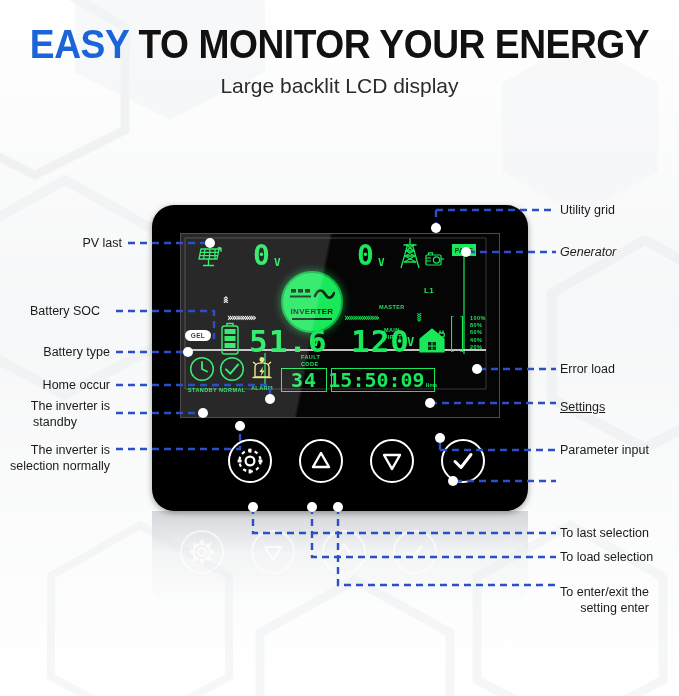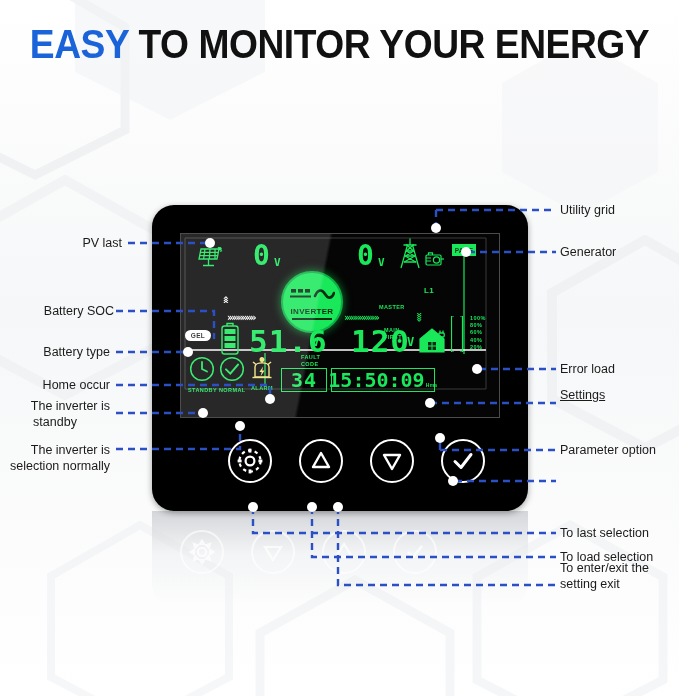--- a/index.html
+++ b/index.html
@@ -60,21 +60,21 @@
          border:2.4px solid #fff; display:flex; align-items:center; justify-content:center; }
 
   
   .ghostrow { position:absolute; left:180px; top:530px; width:320px; height:60px; z-index:2; }
   .ghost { position:absolute; top:0; width:44px; height:44px; border-radius:50%;
            border:2px solid rgba(255,255,255,.85); display:flex; align-items:center; justify-content:center;
            opacity:.75; }
 
   
   .lbl { position:absolute; font-size:12.5px; color:#1b1b1b; white-space:nowrap; z-index:8; line-height:15px; }
-  .lbl.r { text-align:left; }
+  .lbl.r { text-align:right; }
   .lbl.l { text-align:right; }
   svg.leaders { position:absolute; inset:0; width:679px; height:696px; z-index:7; pointer-events:none; }
   .dash { stroke:#2b4fc4; stroke-width:2.4; stroke-dasharray:7 5; fill:none; }
   .dot { fill:#ffffff; stroke:none; }
 </style>
 </head>
 <body>
 
 <div class="page">
 
@@ -117,20 +117,21 @@
     <div class="hex" style="left:495px;top:35px;">
       <svg width="170" height="185">
           <polygon points="85,4 163,48 163,137 85,180 7,137 7,48" fill="#f4f5f7" stroke="none"></polygon>
         </svg>
     </div>
   </div>
 
   <div style="position:absolute;left:0;top:152px;width:679px;height:30px;background:linear-gradient(180deg,rgba(255,255,255,0),rgba(0,0,0,0));"></div>
 
   <div class="headline"><span class="blue">EASY</span><span> TO MONITOR YOUR ENERGY</span></div>
+  <div class="subline">Large backlit LCD display</div>
 
   <div class="device-reflection"></div>
 
   <div class="ghostrow">
     <div class="ghost" style="left:0px;">
       <svg width="26" height="26" viewBox="0 0 26 26">
         <g fill="none" stroke="#ffffff" stroke-width="2.2">
           <circle cx="13" cy="13" r="4.2"></circle>
           <path d="M13 1.8 L15 5 L11 5 Z M13 24.2 L11 21 L15 21 Z M1.8 13 L5 11 L5 15 Z M24.2 13 L21 15 L21 11 Z
                    M5 5 L8.8 6.2 L6.2 8.8 Z M21 21 L17.2 19.8 L19.8 17.2 Z M21 5 L19.8 8.8 L17.2 6.2 Z M5 21 L6.2 17.2 L8.8 19.8 Z"></path>
@@ -417,37 +418,37 @@
     <circle class="dot" cx="338" cy="507" r="5"></circle>
 
     <path class="dash" d="M312,507 L312,557 L556,557"></path>
     <circle class="dot" cx="312" cy="507" r="5"></circle>
 
     <path class="dash" d="M253,507 L253,533 L556,533"></path>
     <circle class="dot" cx="253" cy="507" r="5"></circle>
   </svg>
 
   <div class="lbl l" style="left:0px;top:236px;width:122px;">PV last</div>
-  <div class="lbl l" style="left:4px;top:304px;width:110px;">Battery SOC</div>
+  <div class="lbl l" style="left:10px;top:304px;width:110px;text-align:center;">Battery SOC</div>
   <div class="lbl l" style="left:0px;top:345px;width:110px;">Battery type</div>
   <div class="lbl l" style="left:0px;top:378px;width:110px;">Home occur</div>
   <div class="lbl l" style="left:0px;top:398px;width:110px;line-height:16px;">
     <div>The inverter is</div>
     <div style="text-align:center;">standby</div>
   </div>
   <div class="lbl l" style="left:0px;top:442px;width:110px;line-height:16px;">
     <div>The inverter is</div>
     <div>selection normally</div>
   </div>
 
   <div class="lbl r" style="left:560px;top:203px;">Utility grid</div>
-  <div class="lbl r" style="left:560px;top:245px;">Generator</div>
+  <div class="lbl r" style="left:560px;top:245px;font-style:italic;">Generator</div>
   <div class="lbl r" style="left:560px;top:362px;">Error load</div>
-  <div class="lbl r" style="left:560px;top:388px;text-decoration:underline;">Settings</div>
-  <div class="lbl r" style="left:560px;top:443px;">Parameter option</div>
+  <div class="lbl r" style="left:560px;top:400px;text-decoration:underline;">Settings</div>
+  <div class="lbl r" style="left:560px;top:443px;">Parameter input</div>
   <div class="lbl r" style="left:560px;top:526px;">To last selection</div>
   <div class="lbl r" style="left:560px;top:550px;">To load selection</div>
-  <div class="lbl r" style="left:560px;top:560px;line-height:16px;">
+  <div class="lbl r" style="left:560px;top:584px;line-height:16px;">
     <div>To enter/exit the</div>
-    <div>setting exit</div>
+    <div>setting enter</div>
   </div>
 
 </div>
 
 </body></html>

